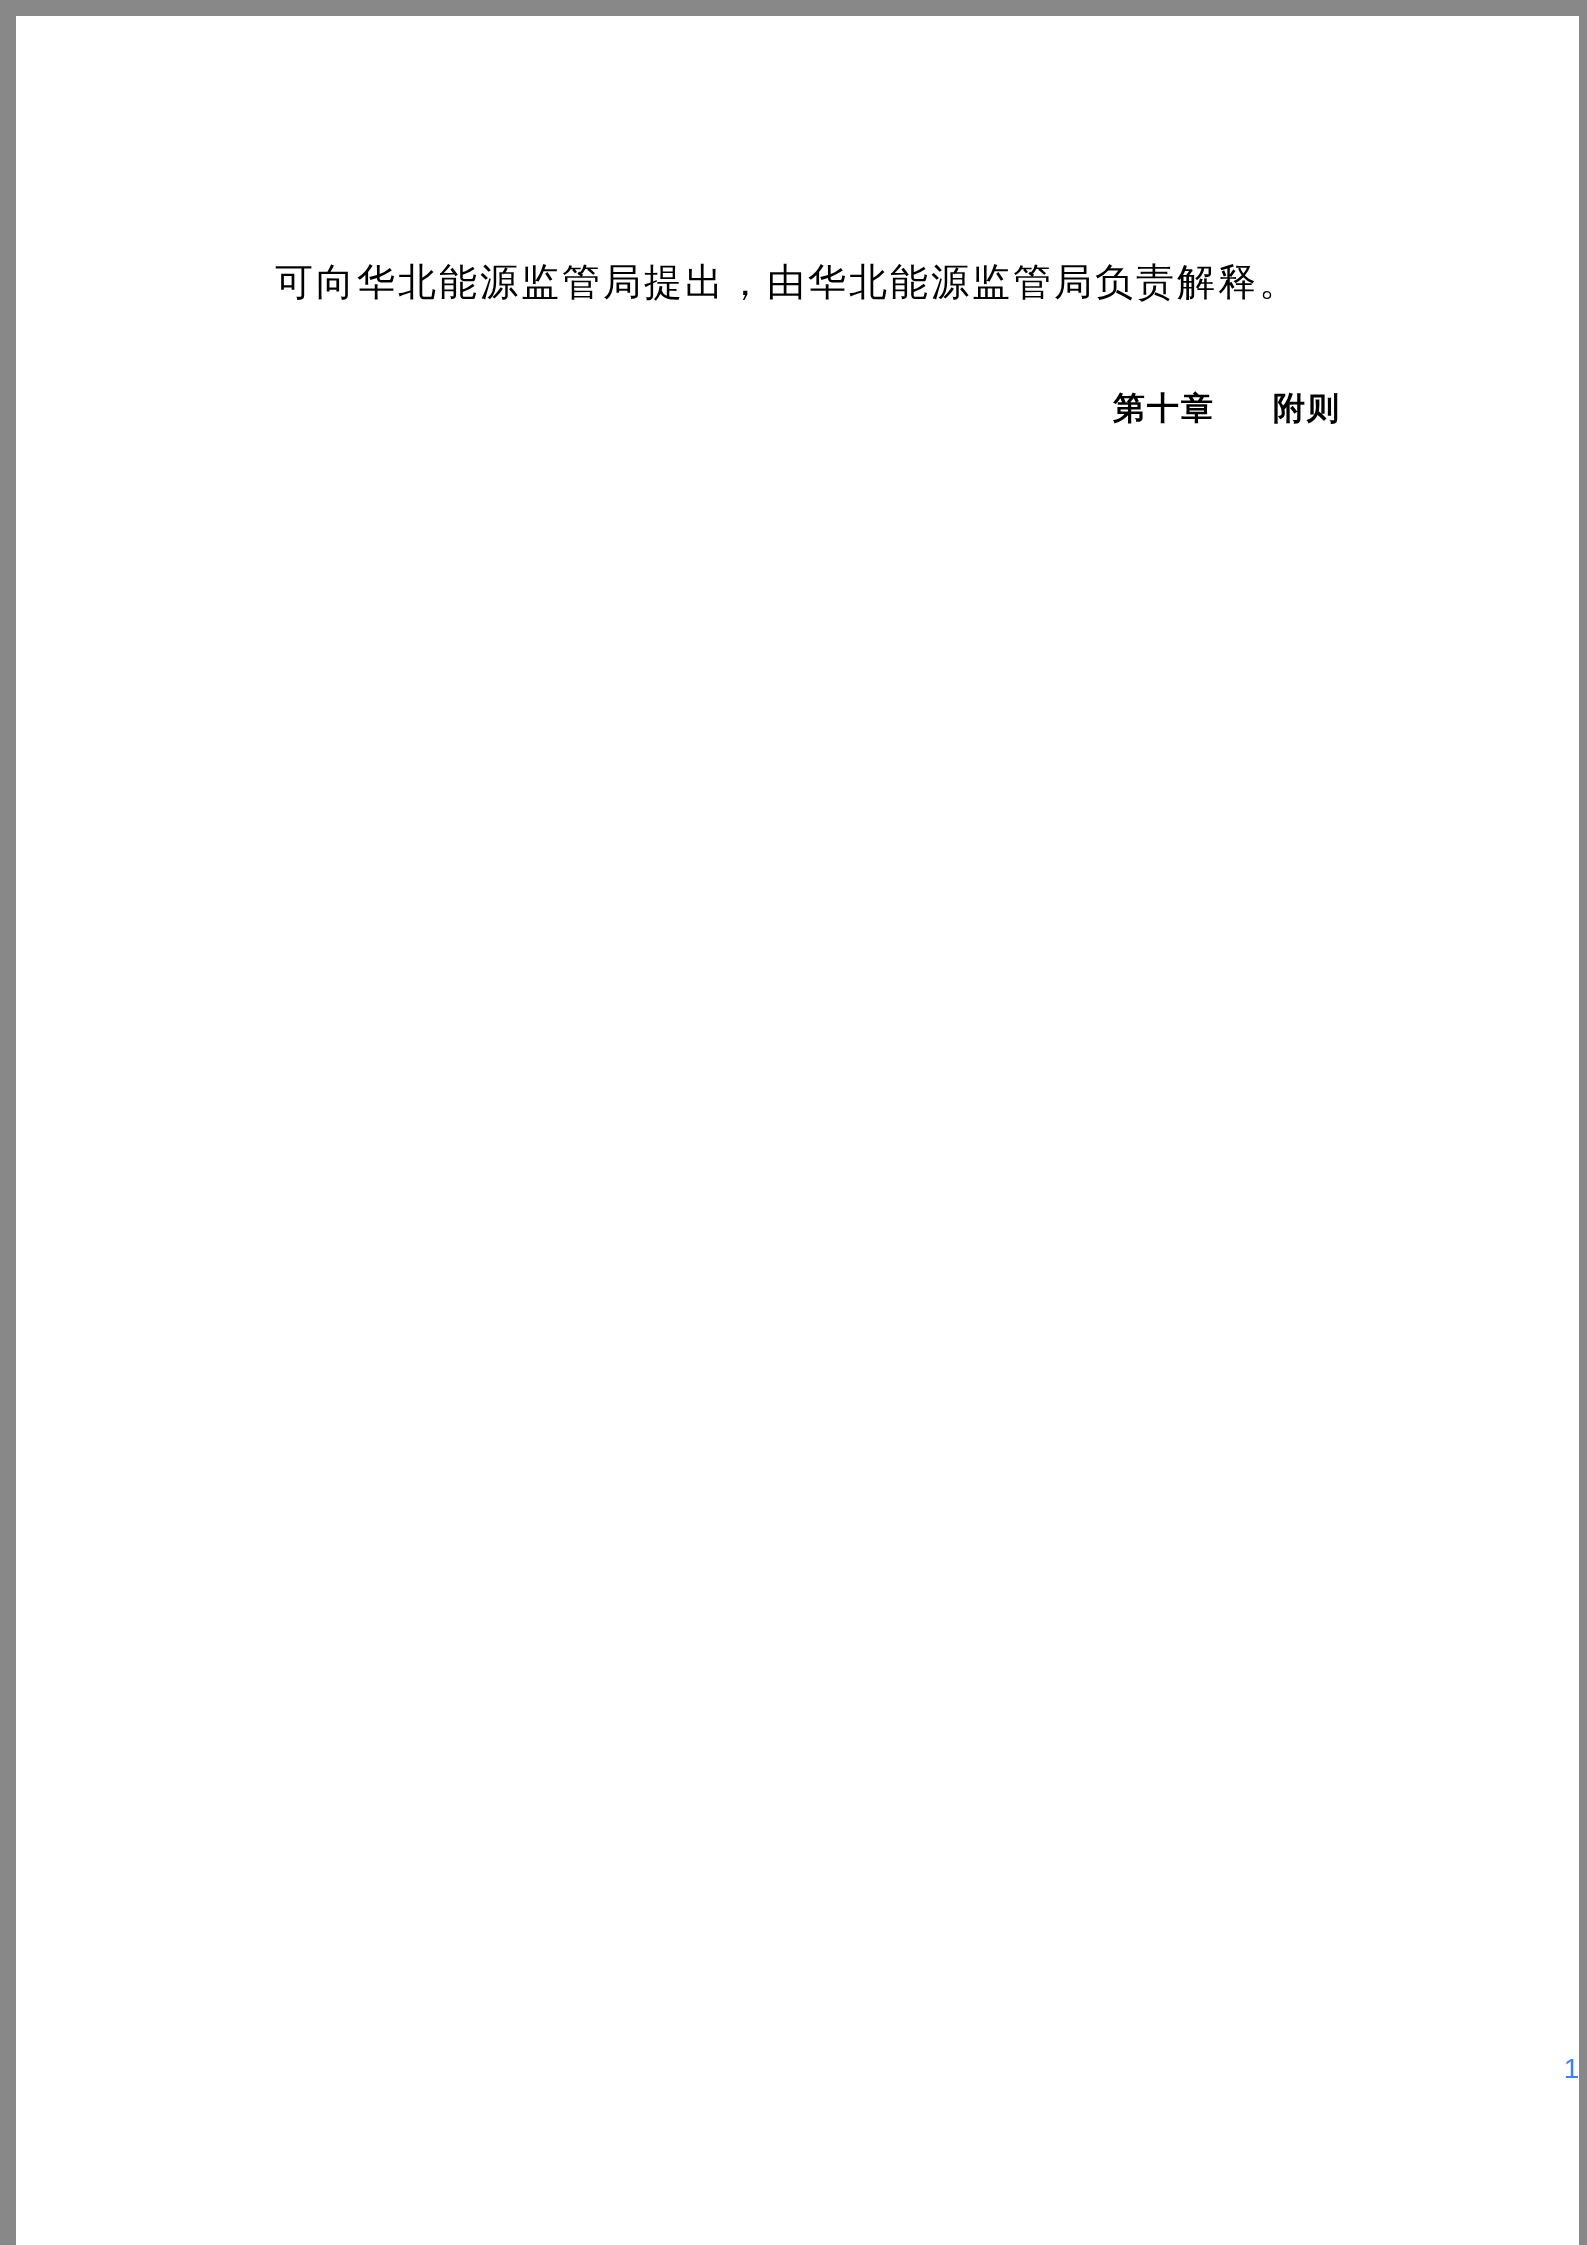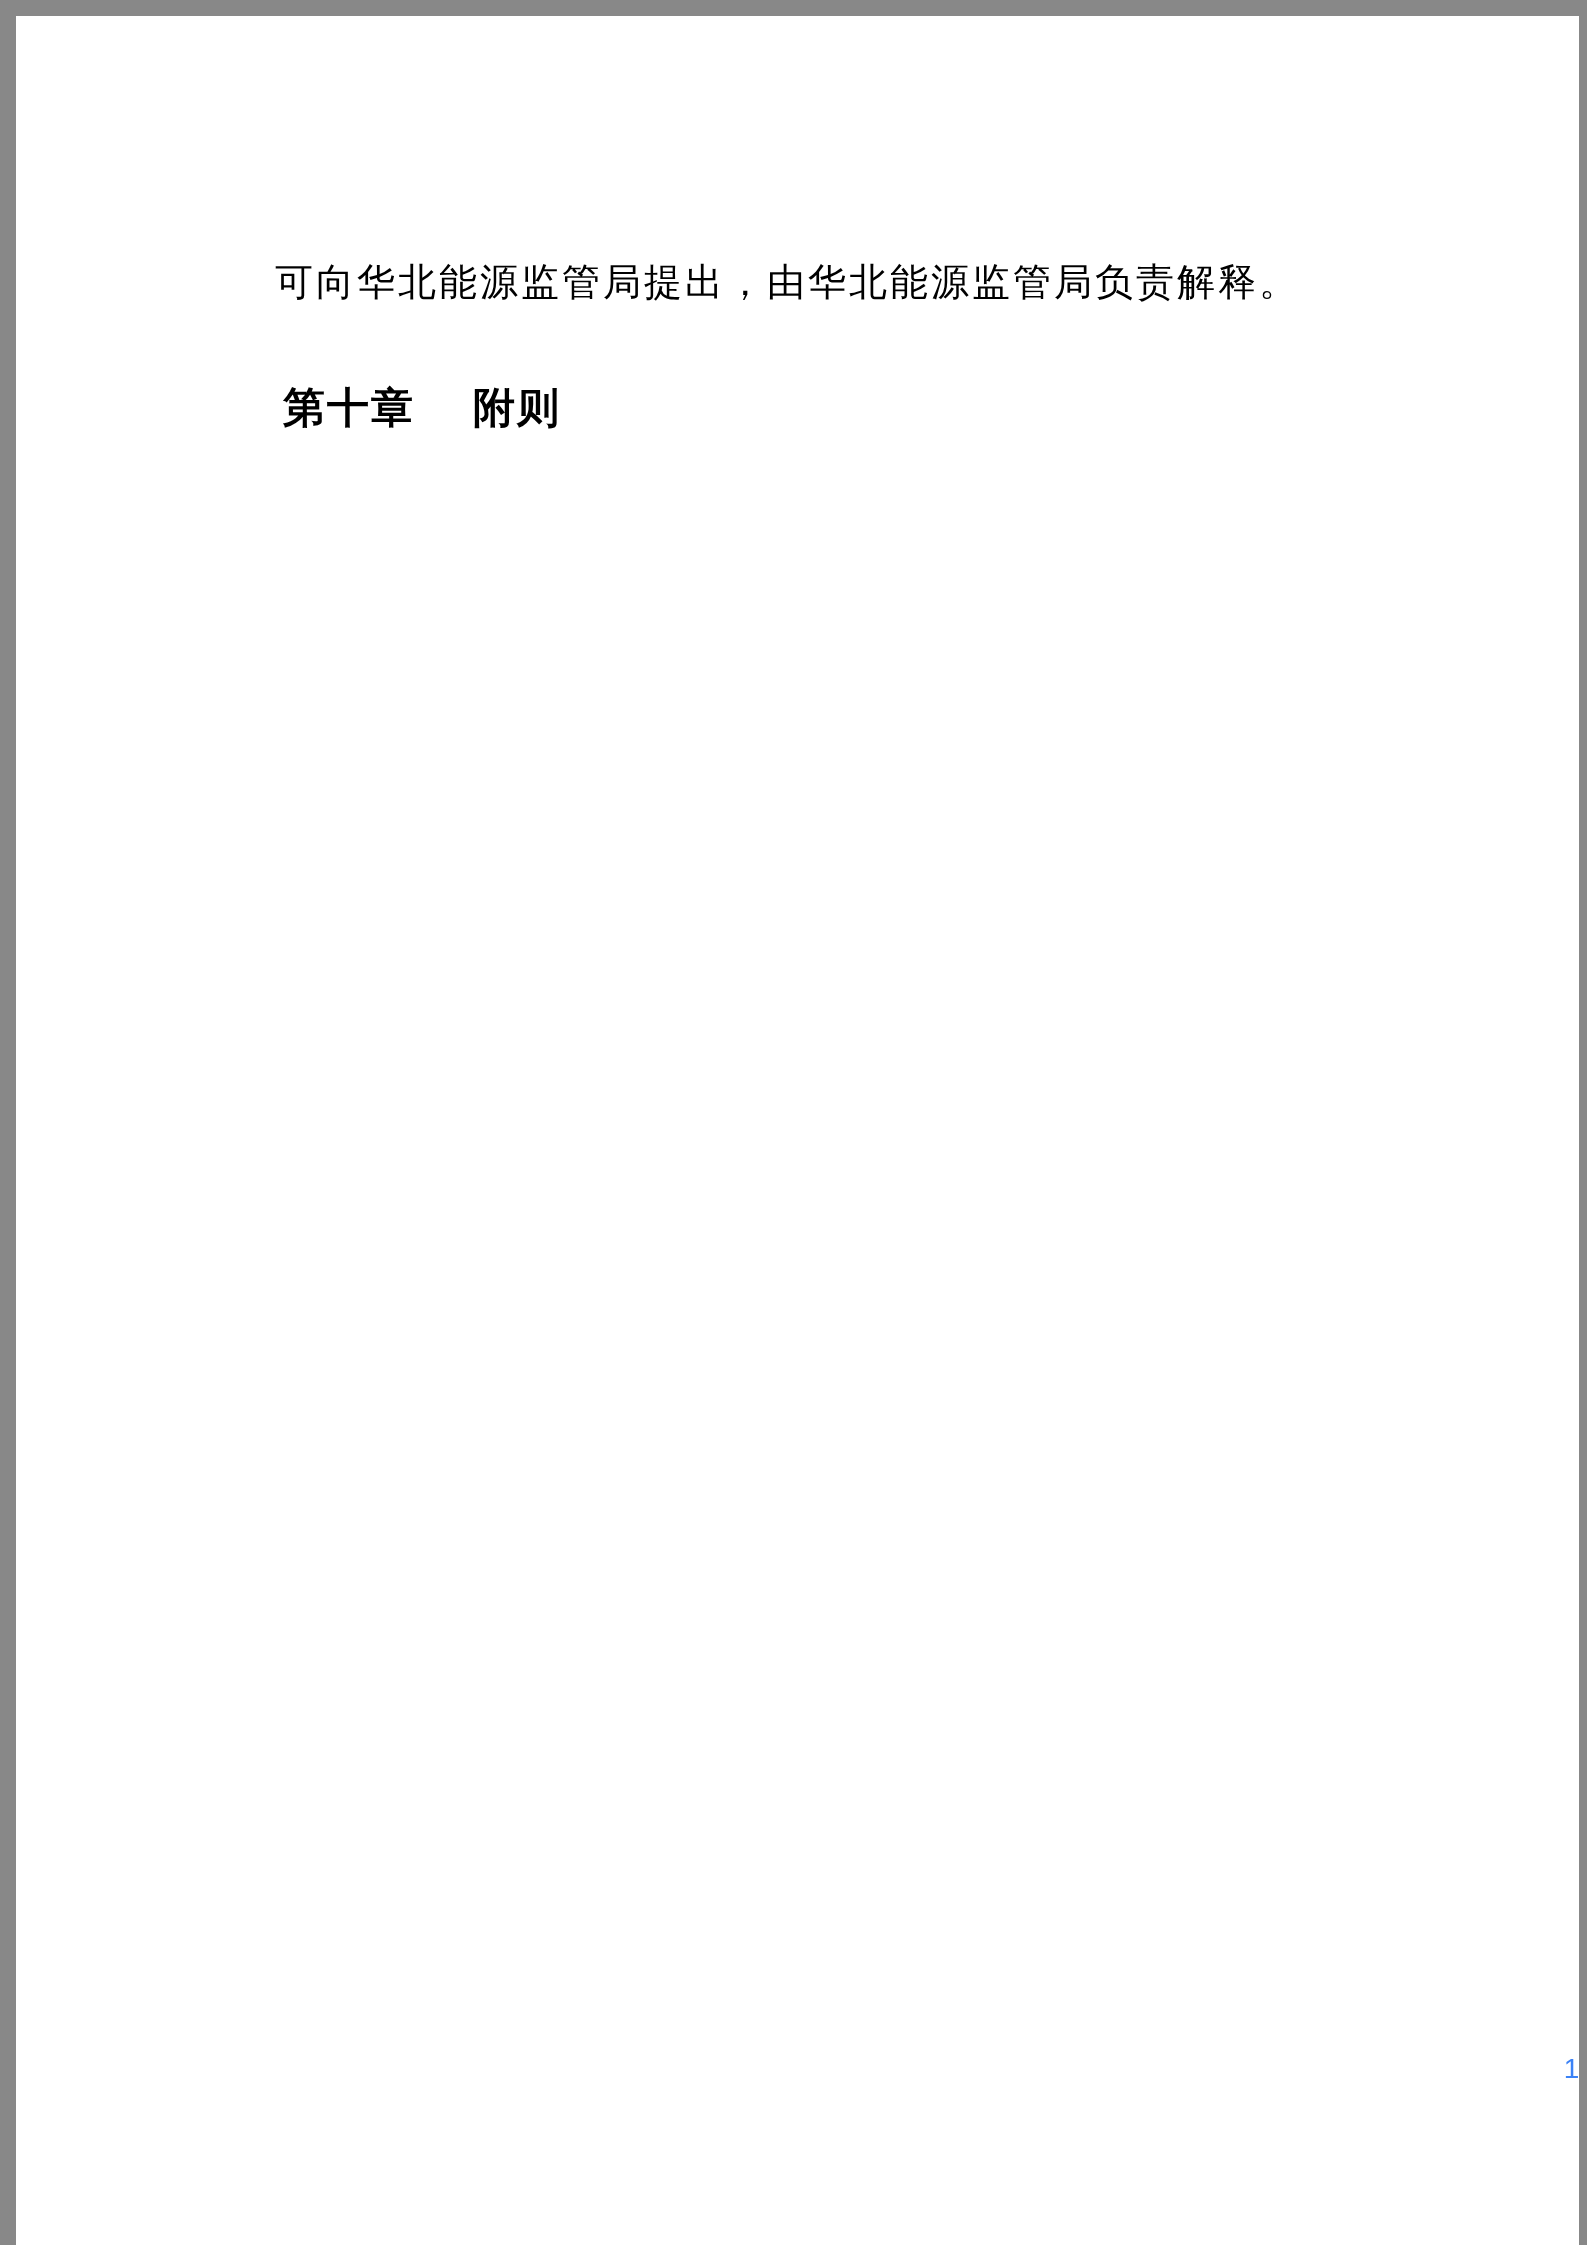--- a/index.html
+++ b/index.html
@@ -25,25 +25,25 @@
     text-align: justify;
     text-justify: inter-character;
   }
   .para {
     text-align: justify;
   }
   .para.indent {
     text-indent: 2em;
   }
   .chapter-heading {
-    text-align: left;
+    text-align: right;
     text-indent: 0;
     font-family: "Liberation Sans", "DejaVu Sans", sans-serif;
     font-weight: 700;
-    font-size: 42px;
+    font-size: 32px;
     line-height: 80px;
     margin-top: 30px;
     margin-bottom: 27px;
     letter-spacing: 2px;
   }
   .chapter-gap {
     display: inline-block;
     width: 42px;
   }
   .article-number {

